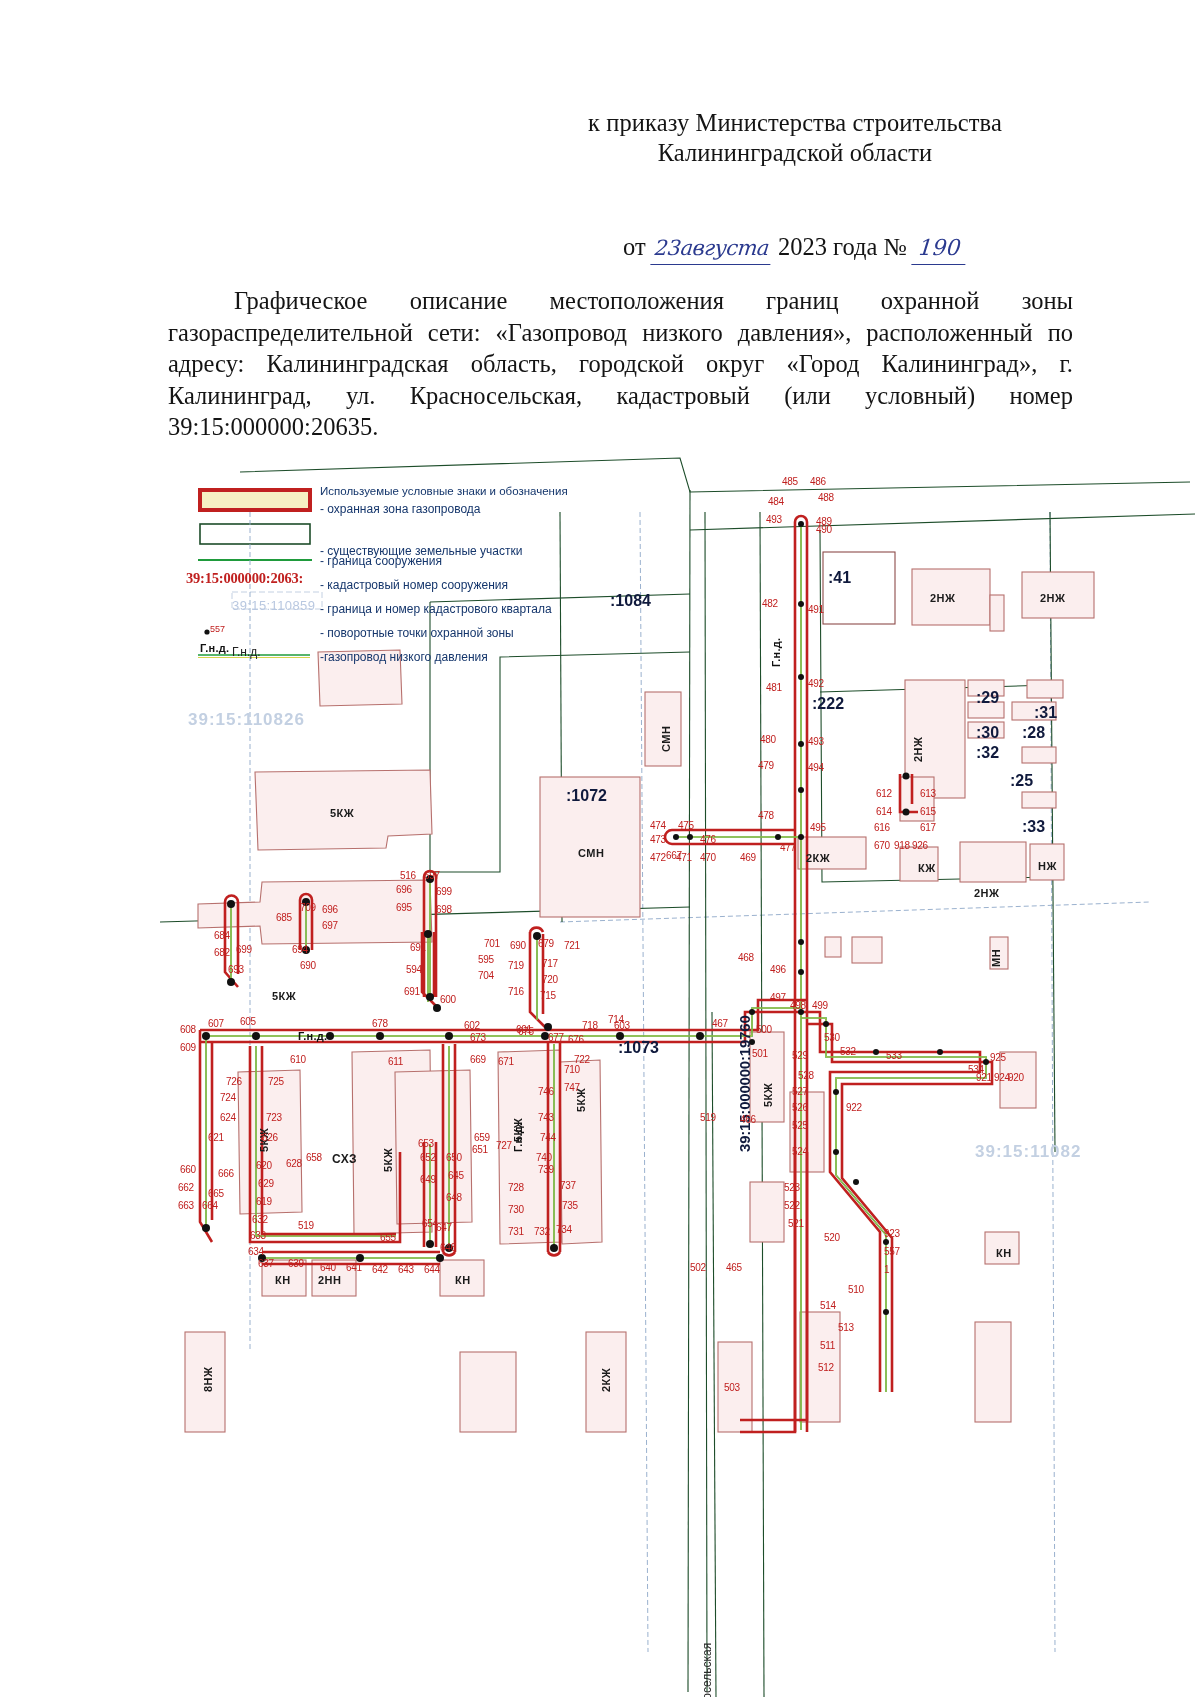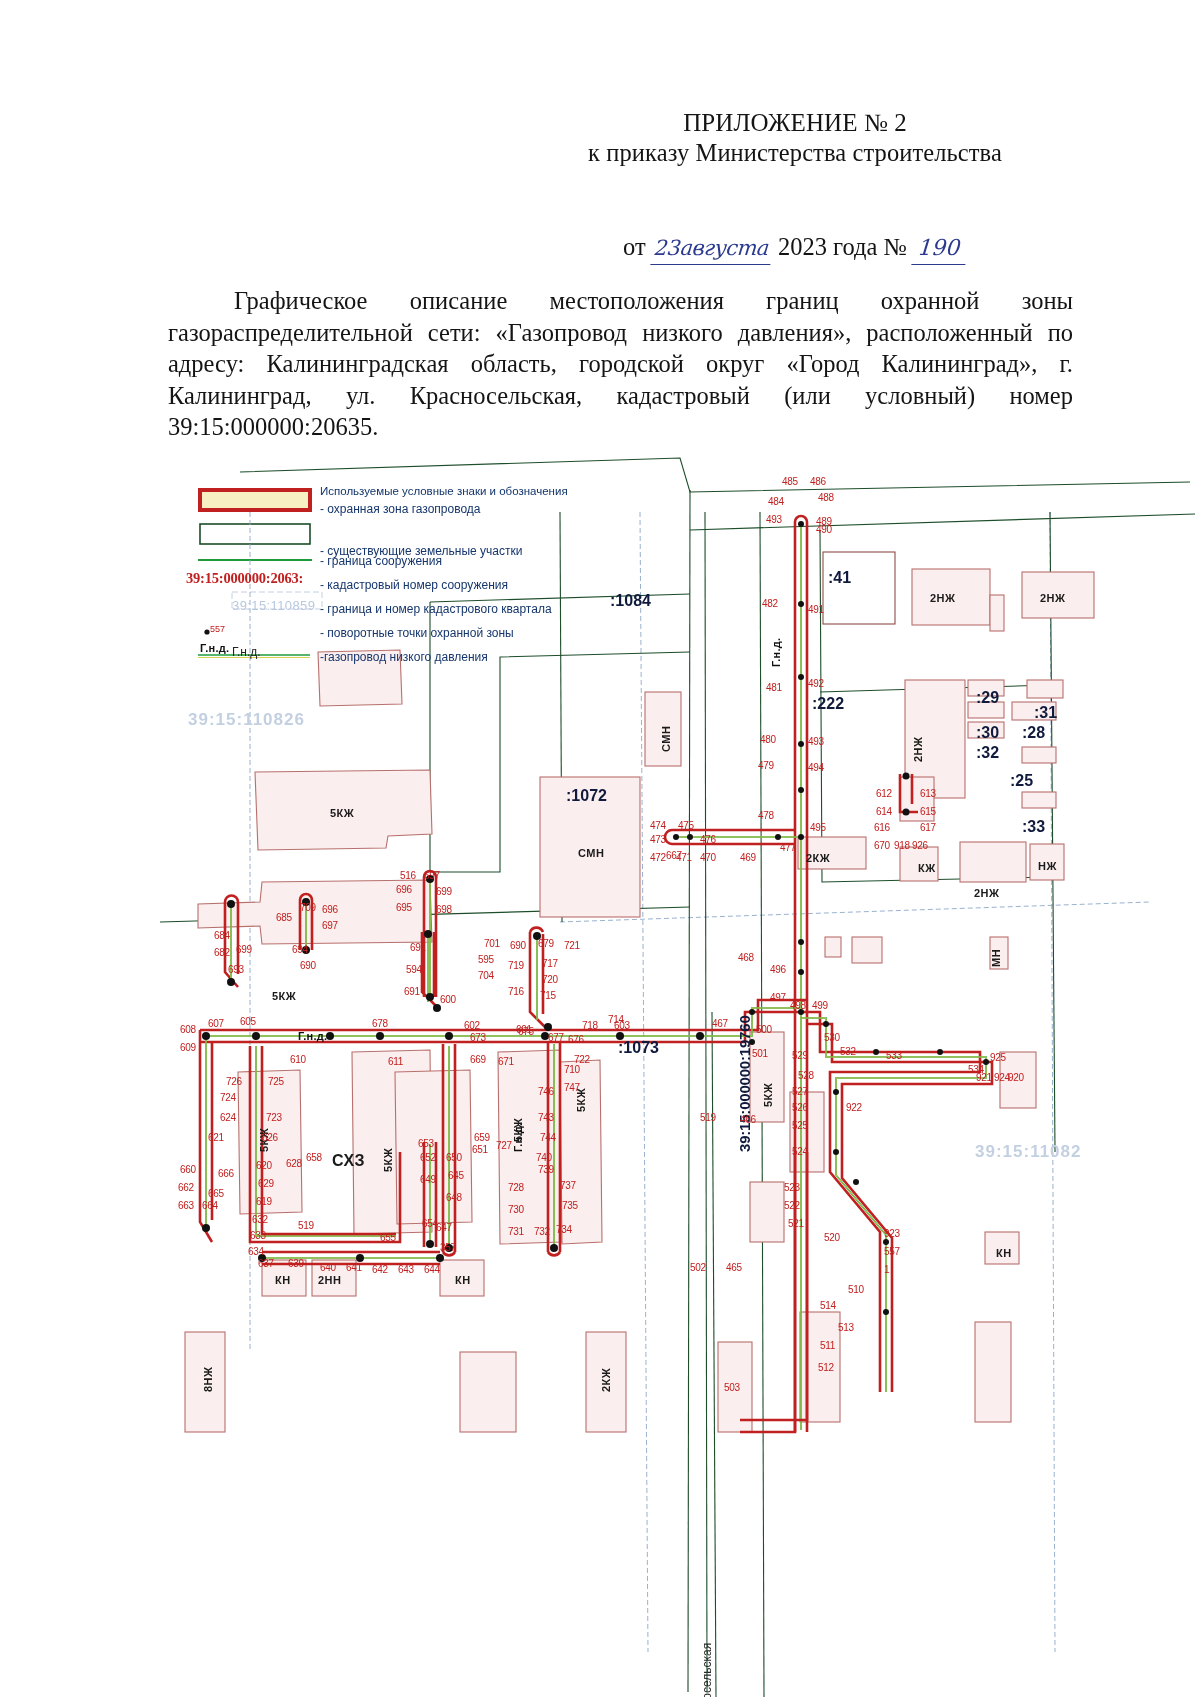--- a/index.html
+++ b/index.html
@@ -53,21 +53,21 @@
       color:#c3d0e2;font-size:17px;font-weight:bold;letter-spacing:1px;}
 
   
   .pn{position:absolute;font-family:"Liberation Sans",sans-serif;
       color:#101a3d;font-size:16px;font-weight:bold;}
 
   
   .bl{position:absolute;font-family:"Liberation Sans",sans-serif;
       color:#1b1b1b;font-size:11px;font-weight:bold;letter-spacing:.5px;}
   .bl.rot{transform:rotate(-90deg);transform-origin:left top;}
-  .bl.big{font-size:16px;}
+  .bl.big{font-size:12px;}
 
   
   .tp{position:absolute;font-family:"Liberation Sans",sans-serif;
       color:#c0201f;font-size:10px;letter-spacing:-.3px;white-space:nowrap;}
 
   
   .gl{position:absolute;font-family:"Liberation Sans",sans-serif;
       color:#111;font-size:11px;font-weight:bold;letter-spacing:.3px;}
   .gl.rot{transform:rotate(-90deg);transform-origin:left top;}
 
@@ -76,22 +76,22 @@
   .cadv{position:absolute;font-family:"Liberation Sans",sans-serif;
       color:#101a3d;font-size:15px;font-weight:bold;
       transform:rotate(-90deg);transform-origin:left top;letter-spacing:-.2px;}
 </style>
 </head>
 <body>
 
 <div class="page">
 
   <div class="hdr">
-    <div class="ln l1">ПРИЛОЖЕНИЕ № 2</div>
     <div class="ln">к приказу Министерства строительства</div>
+    <div class="ln">Калининградской области</div>
   </div>
 
   <div class="dateline">
     <span>от</span>
     <span class="hw">23августа</span>
     <span>2023 года №</span>
     <span class="hw num">190</span>
   </div>
 
   <div class="para">
@@ -543,21 +543,21 @@
     <div class="tp" style="left:252px;top:762px">632</div>
     <div class="tp" style="left:250px;top:778px">633</div>
     <div class="tp" style="left:248px;top:794px">634</div>
     <div class="tp" style="left:258px;top:806px">637</div>
     <div class="tp" style="left:288px;top:806px">639</div>
     <div class="tp" style="left:320px;top:810px">640</div>
     <div class="tp" style="left:346px;top:810px">641</div>
     <div class="tp" style="left:372px;top:812px">642</div>
     <div class="tp" style="left:398px;top:812px">643</div>
     <div class="tp" style="left:424px;top:812px">644</div>
-    <div class="tp" style="left:440px;top:790px">357</div>
+    <div class="tp" style="left:440px;top:790px">646</div>
     <div class="tp" style="left:436px;top:770px">647</div>
     <div class="tp" style="left:446px;top:740px">648</div>
     <div class="tp" style="left:420px;top:722px">649</div>
     <div class="tp" style="left:448px;top:718px">645</div>
     <div class="tp" style="left:446px;top:700px">650</div>
     <div class="tp" style="left:472px;top:692px">651</div>
     <div class="tp" style="left:420px;top:700px">652</div>
     <div class="tp" style="left:418px;top:686px">653</div>
     <div class="tp" style="left:422px;top:766px">654</div>
     <div class="tp" style="left:380px;top:780px">655</div>

